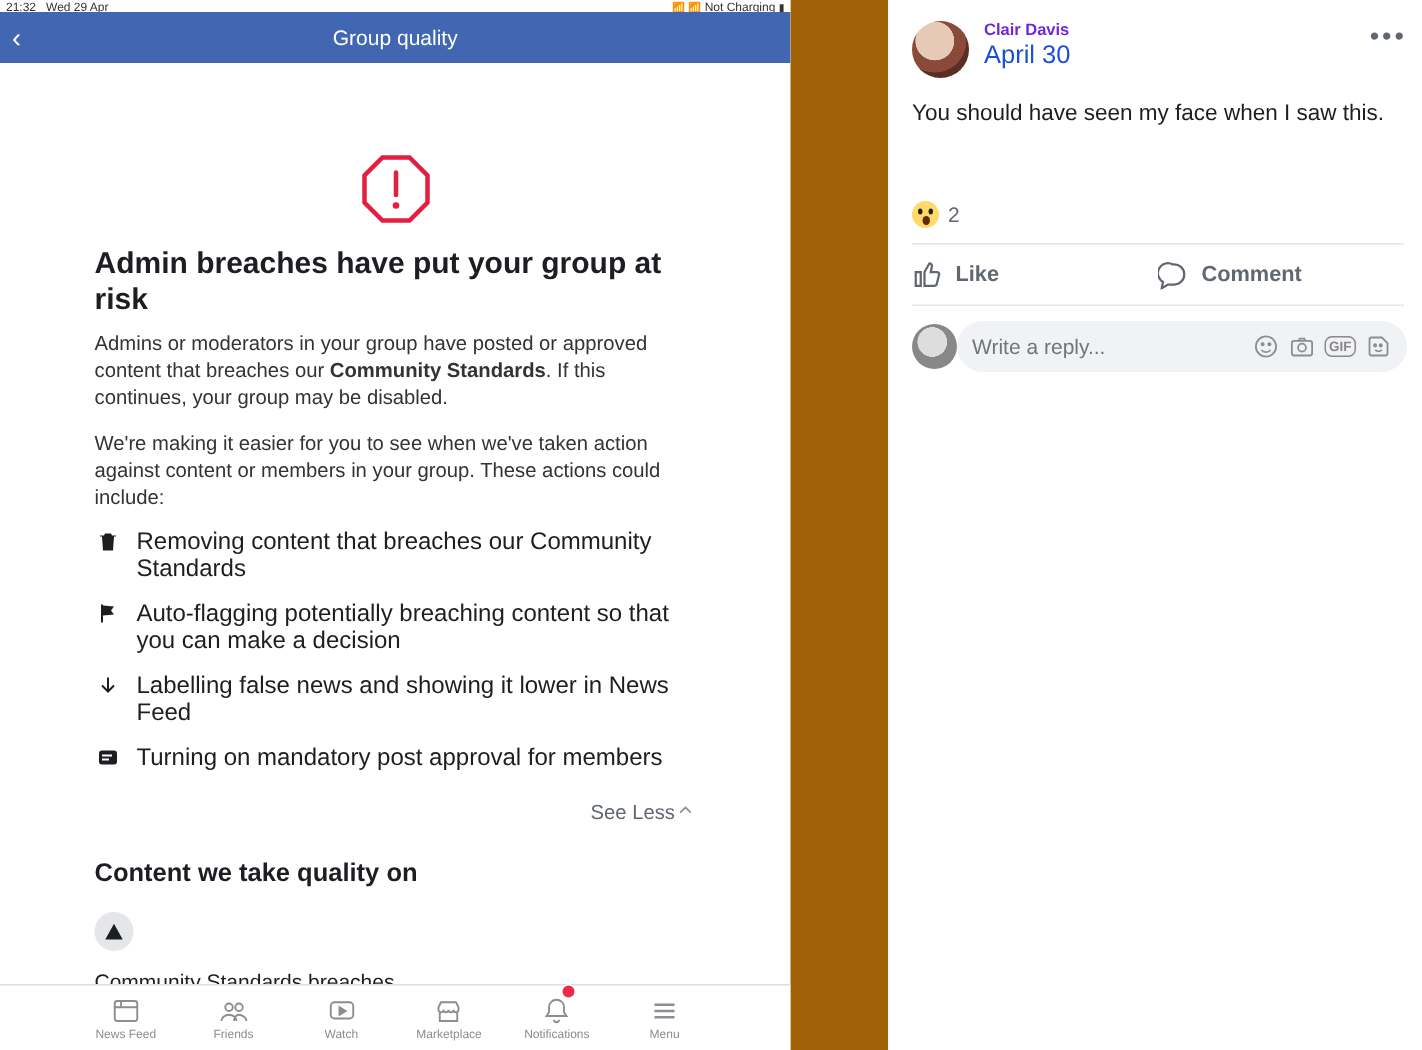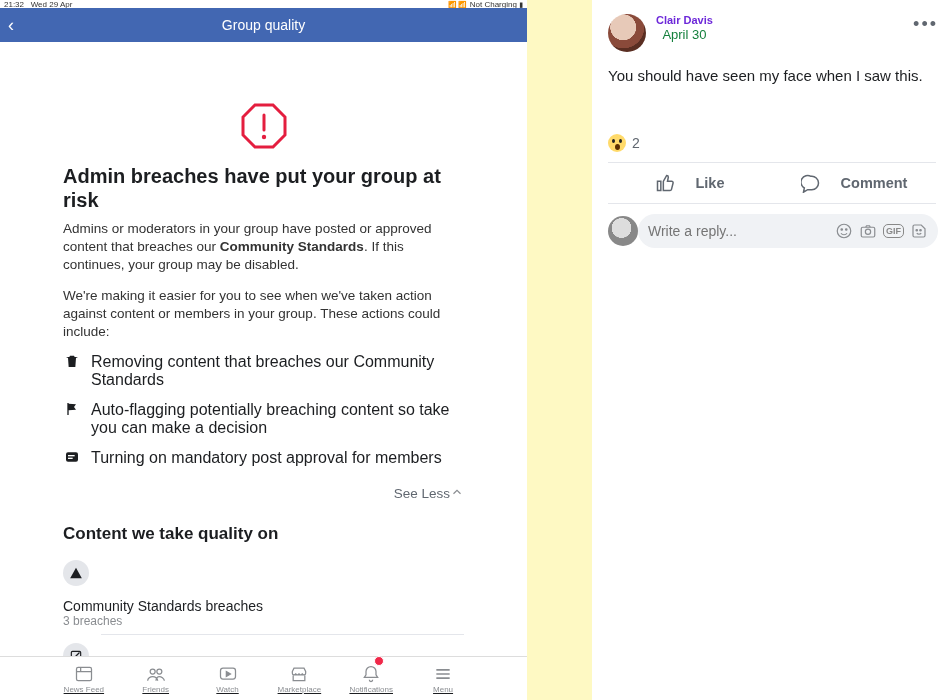--- a/index.html
+++ b/index.html
@@ -4,21 +4,21 @@
 <style>
   * { box-sizing: border-box; margin: 0; padding: 0; }
   body {
     font-family: -apple-system, BlinkMacSystemFont, "Segoe UI", Helvetica, Arial, sans-serif;
     width: 948px; height: 700px; overflow: hidden;
     background: #000; color: #1c1e21;
     display: flex;
   }
   
   .left {
-    width: 592px; height: 700px; background: #fef9c3;
+    width: 592px; height: 700px; background: #a16207;
     display: flex; align-items: flex-start; justify-content: flex-start;
     position: relative;
   }
   .phone {
     width: 527px; height: 700px; background: #fff; position: relative;
     overflow: hidden;
   }
   .status-bar {
     height: 8px; display:flex; justify-content:space-between;
     font-size: 8px; padding: 0 4px; color:#333; background:#fff;
@@ -52,63 +52,62 @@
   }
   .ta-title { font-size:14px; font-weight:500; }
   .ta-sub { font-size:12px; color:#8a8d91; }
   .ta-line { border-bottom:1px solid #e4e6eb; margin-left:38px;}
   
   .tabbar {
     position:absolute; bottom:0; left:0; right:0; height:44px;
     background:#fff; border-top:1px solid #ddd;
     display:flex; justify-content:space-evenly; align-items:center;
     padding: 1px 40px;
-    text-decoration: underline;
   }
   .tab { display:flex; flex-direction:column; align-items:center; gap:1px;
     font-size:8px; color:#8a8d91; width:56px;}
   .tab svg { stroke:#8a8d91; }
   .notif-dot {
     width:10px;height:10px; border-radius:50%; background:#f02849;
     position:absolute; transform:translate(8px,-8px); border:1px solid #fff;
   }
   
   .right {
     width:356px; height:700px; background:#fff; padding:14px 12px 0 16px;
     position:relative;
   }
   .post-head { display:flex; gap:10px; align-items:flex-start; }
   .avatar {
     width:38px; height:38px; border-radius:50%;
     background: radial-gradient(circle at 40% 35%, #e7c9b8 0 38%, #8a4a3a 39% 62%, #5a2e22 63% 100%);
     flex-shrink:0;
   }
   .post-name { color:#6d28d9; font-weight:600; font-size:11px; line-height:1.2;}
-  .post-date { color:#15803d; font-size:13px;text-align:center; }
+  .post-date { color:#1d4ed8; font-size:17px; }
   .dots { position:absolute; top:14px; right:10px; color:#606770; font-size:18px; letter-spacing:2px; cursor:pointer;}
   .post-body { font-size:15px; margin-top:14px; line-height:1.35;}
   .reacts { display:flex; align-items:center; gap:6px; margin-top:48px; font-size:14px; color:#606770;}
   .react-wow {
     width:18px; height:18px; border-radius:50%;
     background: radial-gradient(circle,#ffda6a 0 100%);
     position:relative; display:inline-block;
   }
   .react-wow::before, .react-wow::after{
     content:""; position:absolute; background:#222; border-radius:50%;
   }
   .react-wow::before{ width:3px;height:4px; left:4px; top:5px; }
   .react-wow::after{ width:3px;height:4px; right:4px; top:5px; }
   .react-wow .mouth{
     position:absolute; width:5px; height:6px; border-radius:50%;
     background:#5a2e00; left:6.5px; top:10px;
   }
   .divider { border-top:1px solid #e4e6eb; margin-top:10px;}
   .action-row { display:flex; border-bottom:1px solid #e4e6eb;}
   .action-btn {
-    flex:1; display:flex; align-items:center; justify-content:center; gap:20px;
+    flex:1; display:flex; align-items:center; gap:9px;
     padding:10px 0; color:#606770; font-weight:600; font-size:14.5px; cursor:pointer;
   }
   .comment-row { display:flex; gap:0; align-items:center; padding-top:10px;}
   .mini-avatar{
     width:30px; height:30px; border-radius:50%;
     background: radial-gradient(circle at 45% 40%, #ddd 0 40%, #888 41% 100%);
     flex-shrink:0;
   }
   .reply-box {
     flex:1; background:#f0f2f5; border-radius:18px; height:34px;
@@ -173,21 +172,29 @@
               </svg>
           </span>
           <span>Removing content that breaches our Community Standards</span>
         </li>
         <li>
           <span class="ic">
             <svg width="16" height="16" viewBox="0 0 24 24" fill="#1c1e21">
                 <path d="M5 3v18h2v-7l11-1-3-4 3-4-11-1V3z"></path>
               </svg>
           </span>
-          <span>Auto-flagging potentially breaching content so take you can make a decision</span>
+          <span>Auto-flagging potentially breaching content so that you can make a decision</span>
+        </li>
+        <li>
+          <span class="ic">
+            <svg width="16" height="16" viewBox="0 0 24 24" fill="none" stroke="#1c1e21" stroke-width="2">
+                <path d="M12 4v14M6 12l6 6 6-6"></path>
+              </svg>
+          </span>
+          <span>Labelling false news and showing it lower in News Feed</span>
         </li>
         <li>
           <span class="ic">
             <svg width="16" height="16" viewBox="0 0 24 24" fill="#1c1e21">
                 <rect x="3" y="5" width="18" height="14" rx="3"></rect>
                 <rect x="6" y="9" width="10" height="2" fill="#fff"></rect>
                 <rect x="6" y="13" width="7" height="2" fill="#fff"></rect>
               </svg>
           </span>
           <span>Turning on mandatory post approval for members</span>

